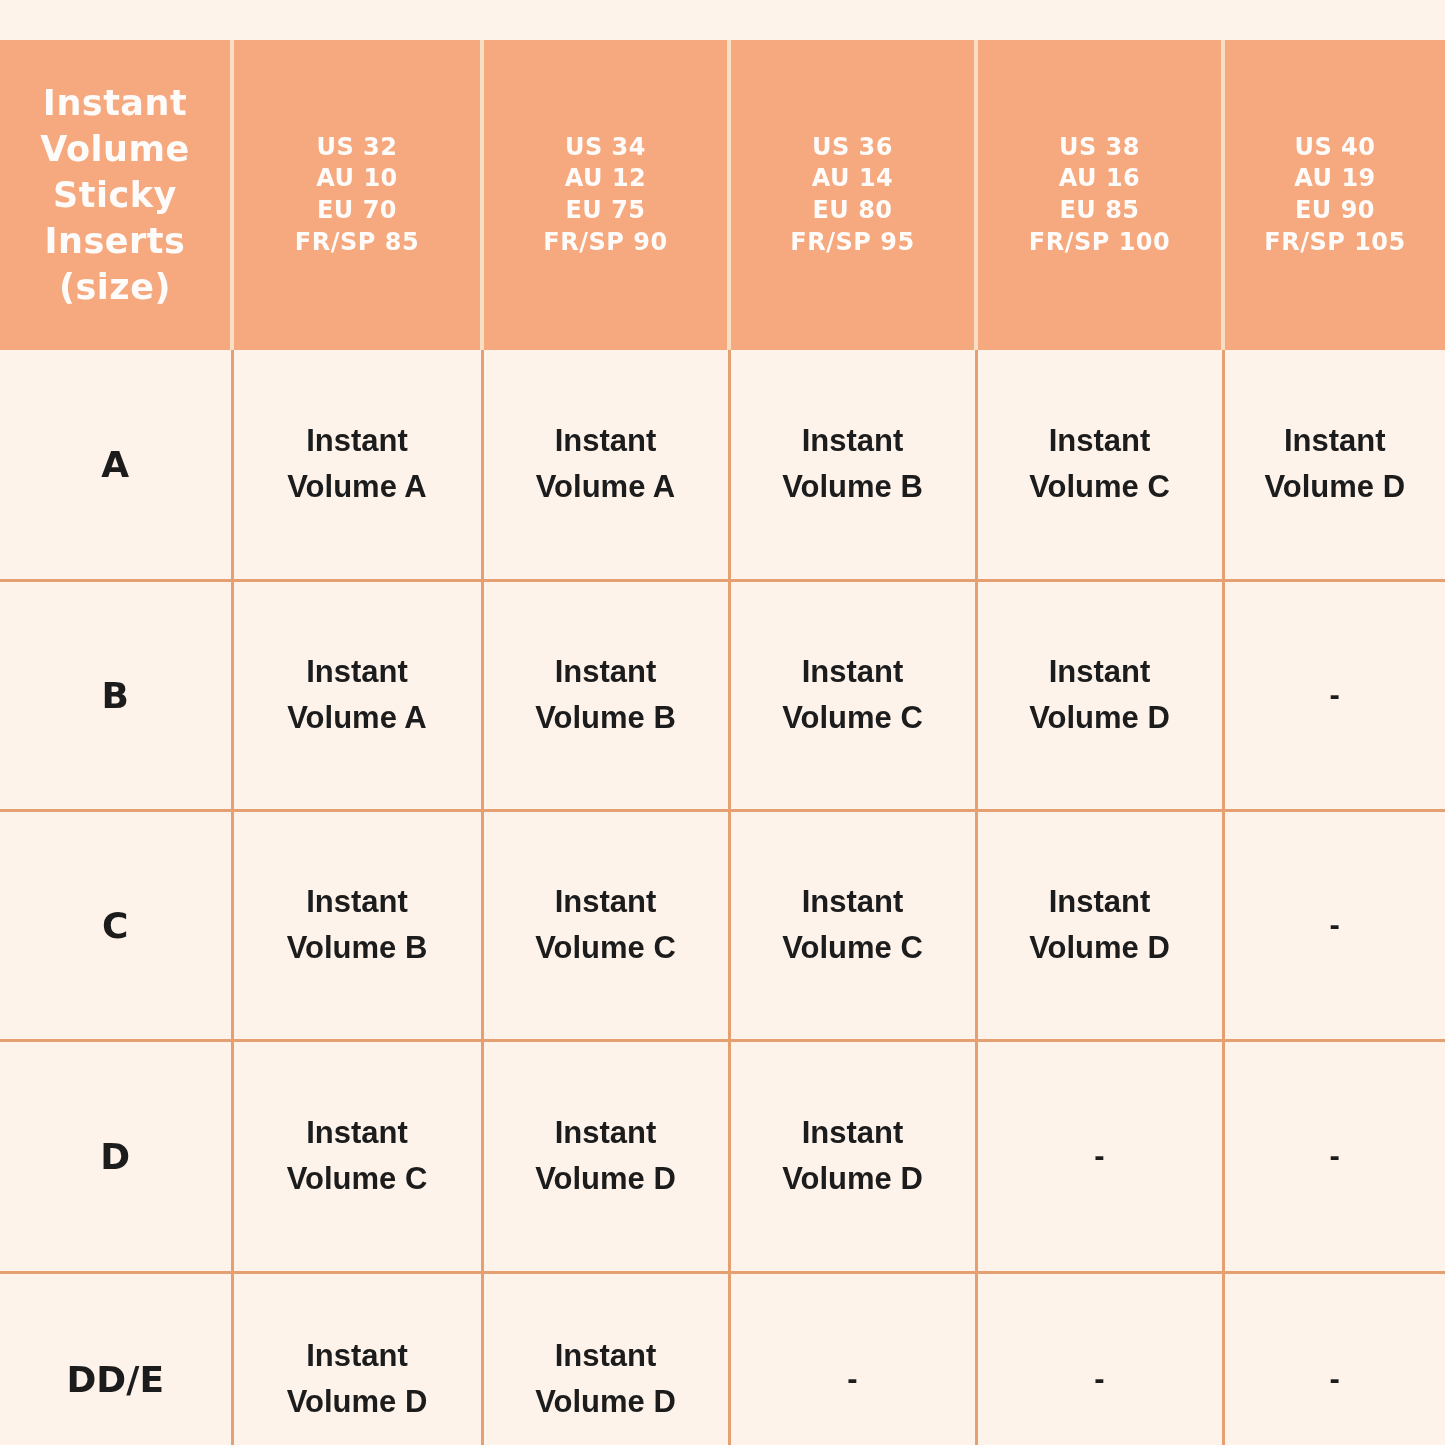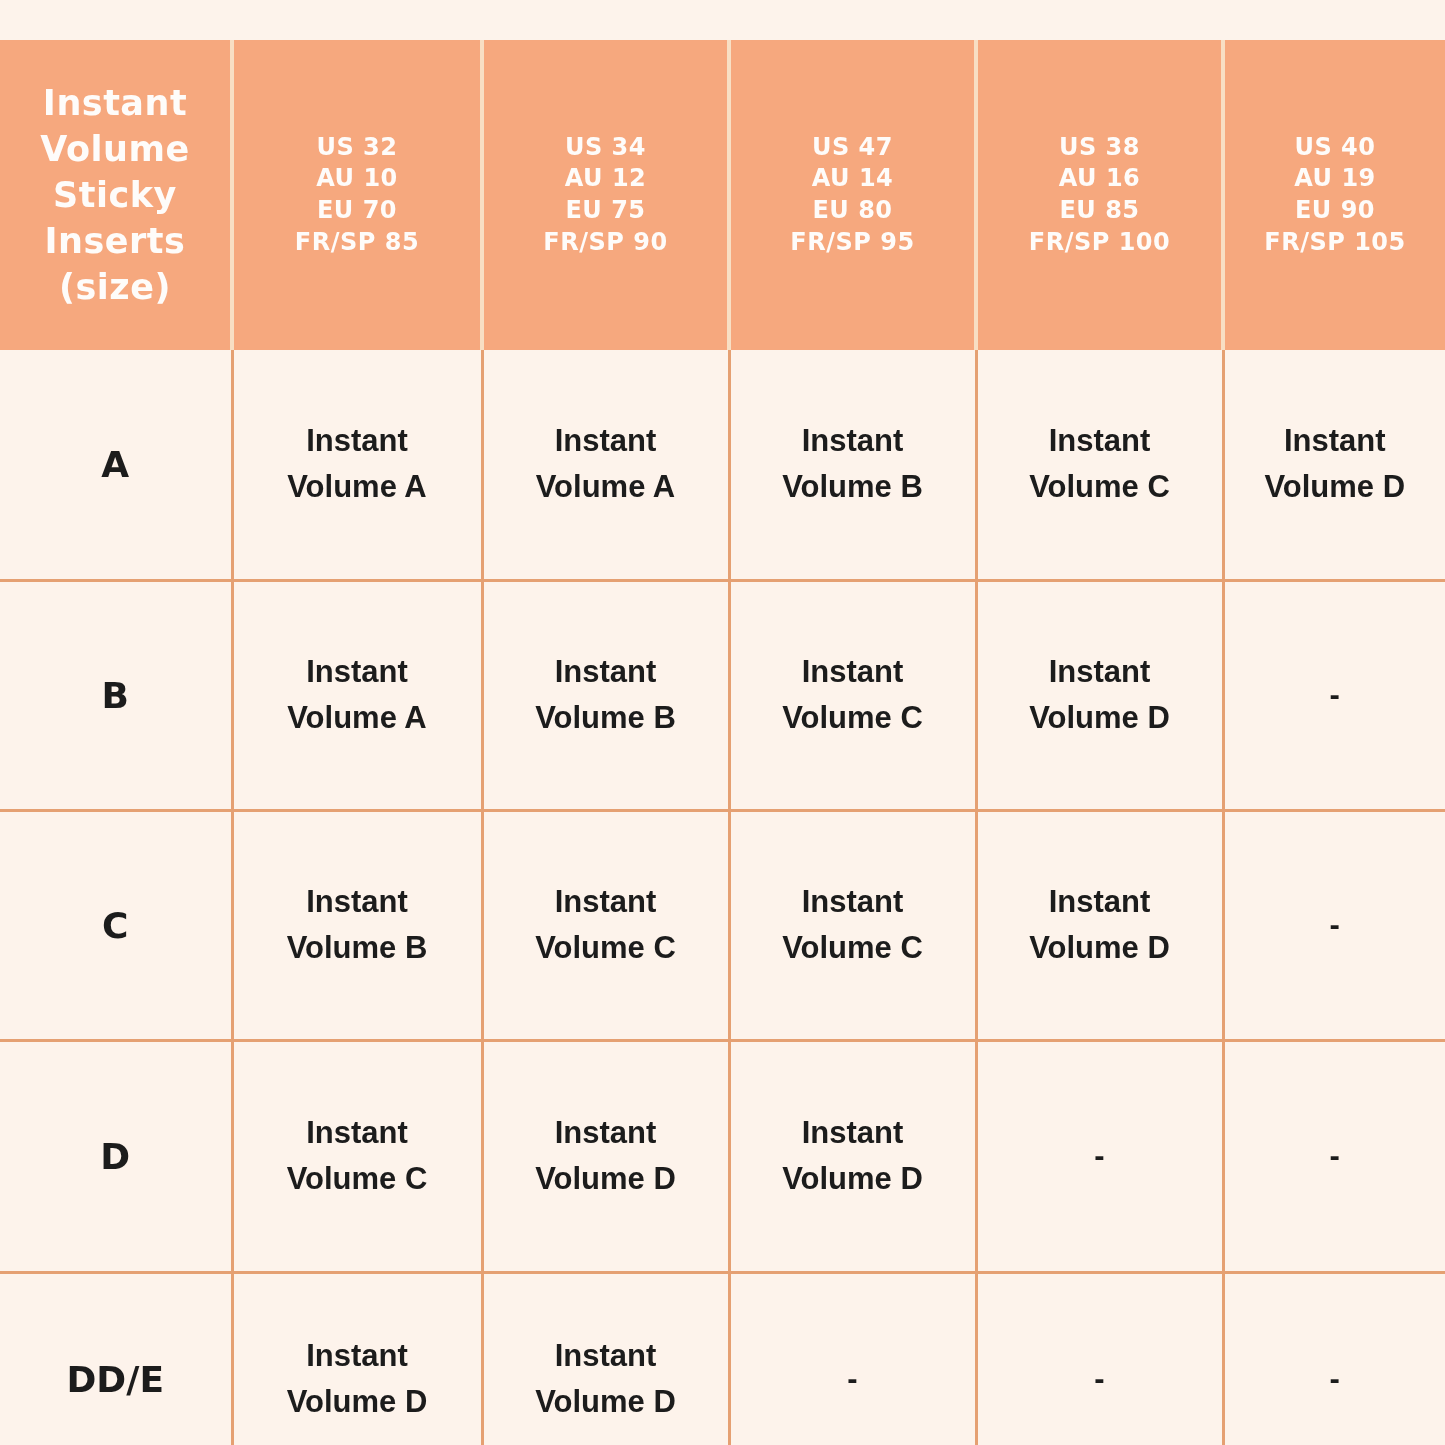--- a/index.html
+++ b/index.html
@@ -91,21 +91,21 @@
 Inserts
 (size)</th>
       <th>US 32
 AU 10
 EU 70
 FR/SP 85</th>
       <th>US 34
 AU 12
 EU 75
 FR/SP 90</th>
-      <th>US 47
+      <th>US 36
 AU 14
 EU 80
 FR/SP 95</th>
       <th>US 38
 AU 16
 EU 85
 FR/SP 100</th>
       <th>US 40
 AU 19
 EU 90

